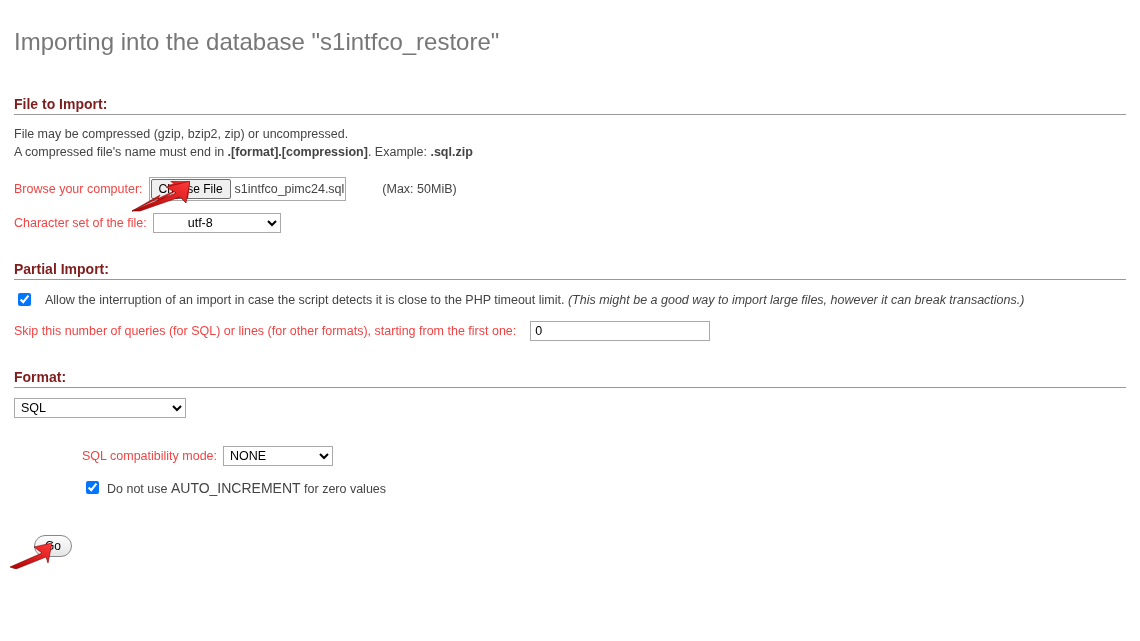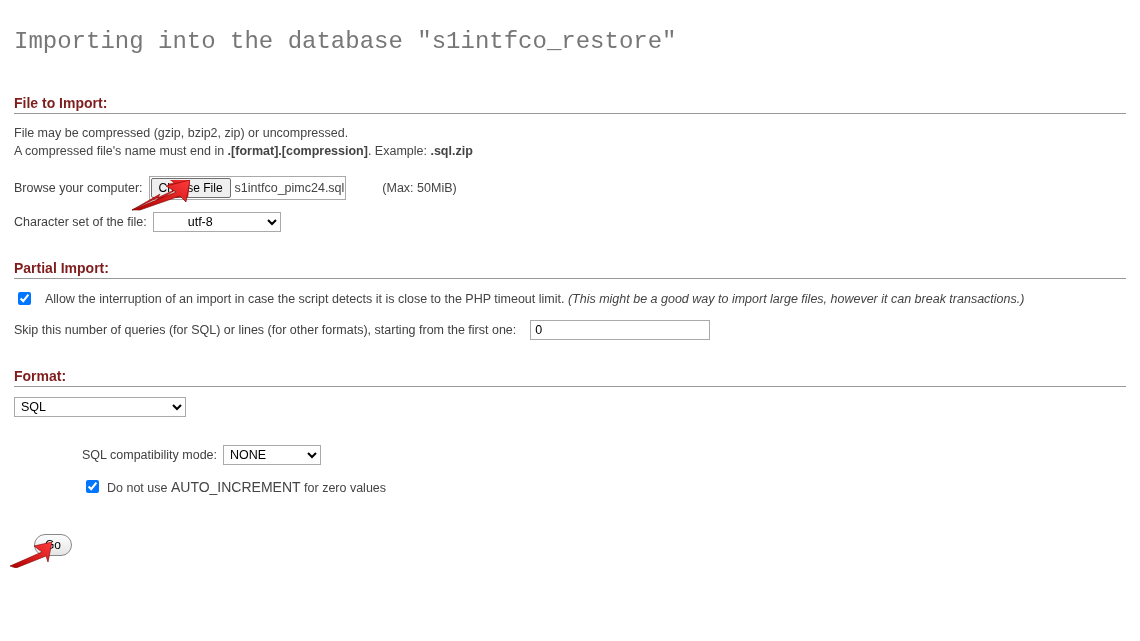--- a/index.html
+++ b/index.html
@@ -9,53 +9,53 @@
     font-family: sans-serif;
     font-size: 13px;
     color: #444;
     width: 1140px;
   }
   h2 {
     font-weight: normal;
     font-size: 24px;
     color: #777;
     margin: 16px 0 40px 0;
-    font-family: Liberation Mono, monospace;
+    font-family: Liberation Sans, sans-serif;
   }
   .section-heading {
     font-weight: bold;
     font-size: 14px;
     color: #7f1d1d;
     margin-bottom: 4px;
     padding-bottom: 2px;
     border-bottom: 1px solid #999;
   }
   .section { margin-bottom: 28px; }
   .hint { font-size: 12.5px; color: #444; margin: 10px 0 16px 0; line-height: 1.45; }
   .row { margin: 10px 0 12px 0; font-size: 12.5px; display: flex; align-items: center; }
-  .row label.lbl { margin-right: 6px; color: #404040; }
+  .row label.lbl { margin-right: 6px; color: #ef4444; }
   .file-btn {
     border: 1px solid #707070;
     background: #efefef;
     padding: 2px 7px;
     font-size: 12px;
     cursor: pointer;
     border-radius: 2px;
   }
   .filename { margin-left: 4px; font-size: 12.5px; }
   .max { margin-left: 36px; font-size: 12.5px; color: #444; }
   select {
     font-size: 12.5px;
     padding: 1px 2px;
     background: #fff;
     border: 1px solid #a9a9a9;
   }
   select.charset { width: 128px; padding-left: 30px; }
   select.format  { width: 172px; }
-  select.compat  { width: 98px; }
+  select.compat  { width: 110px; }
   input[type="text"] {
     font-size: 12.5px;
     padding: 2px 4px;
     border: 1px solid #a9a9a9;
     width: 180px;
   }
   .italic { font-style: italic; }
   .indent { padding-left: 68px; }
   .smallcaps { font-variant: small-caps; font-size: 14px; }
   .go-btn {

